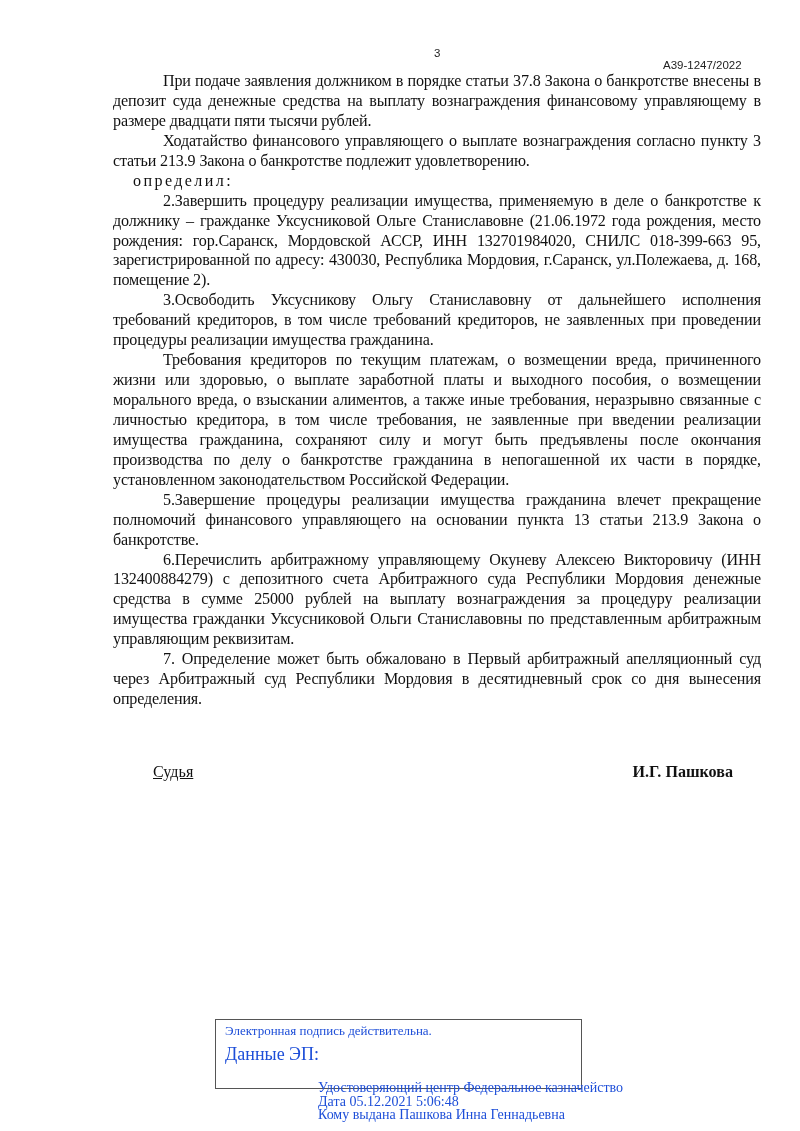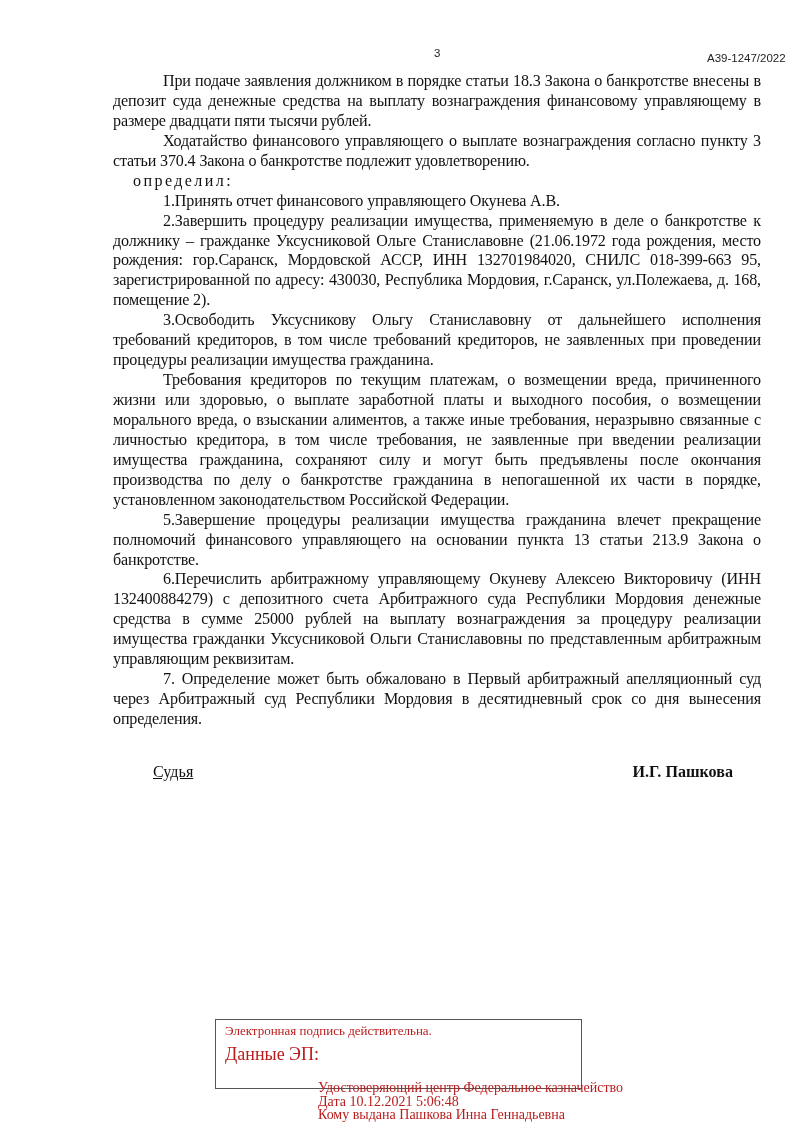--- a/index.html
+++ b/index.html
@@ -25,22 +25,21 @@
     color: #222;
   }
   .page-number {
     position: absolute;
     left: 434px;
     top: 0;
   }
   .case-number {
     position: absolute;
     left: 663px;
-    top: 5px;
-    margin-left: 44px;
+    top: 12px;
   }
   .body-text {
     position: absolute;
     top: 71px;
     left: 113px;
     width: 648px;
     font-family: "Liberation Serif", serif;
     font-size: 16.1px;
     line-height: 19.93px;
     text-align: justify;
@@ -79,21 +78,21 @@
   }
   .esign-box {
     position: absolute;
     left: 215px;
     top: 1019px;
     width: 367px;
     height: 70px;
     border: 1.5px solid #555;
     box-sizing: border-box;
     font-family: "Liberation Serif", serif;
-    color: #b91c1c;
+    color: #1d4ed8;
     padding-left: 40px;
   }
   .esign-title {
     position: absolute;
     left: 9px;
     top: 3px;
     font-size: 13px;
   }
   .esign-label {
     position: absolute;
@@ -115,38 +114,37 @@
 </style>
 </head>
 <body>
 
 <div class="page-header">
   <span class="page-number">3</span>
   <span class="case-number">А39-1247/2022</span>
 </div>
 
 <div class="body-text">
-  <p>При подаче заявления должником в порядке статьи 18.3 Закона о банкротстве внесены в депозит суда денежные средства на выплату вознаграждения финансовому управляющему в размере двадцати пяти тысячи рублей.</p>
-  <p>Ходатайство финансового управляющего о выплате вознаграждения согласно пункту 3 статьи 370.4 Закона о банкротстве подлежит удовлетворению.</p>
+  <p>При подаче заявления должником в порядке статьи 37.8 Закона о банкротстве внесены в депозит суда денежные средства на выплату вознаграждения финансовому управляющему в размере двадцати пяти тысячи рублей.</p>
+  <p>Ходатайство финансового управляющего о выплате вознаграждения согласно пункту 3 статьи 213.9 Закона о банкротстве подлежит удовлетворению.</p>
   <p class="centered">определил:</p>
-  <p>1.Принять отчет финансового управляющего Окунева А.В.</p>
   <p>2.Завершить процедуру реализации имущества, применяемую  в деле о банкротстве  к должнику – гражданке Уксусниковой Ольге Станиславовне (21.06.1972 года рождения, место рождения: гор.Саранск, Мордовской АССР, ИНН 132701984020, СНИЛС 018-399-663 95, зарегистрированной по адресу: 430030, Республика Мордовия, г.Саранск, ул.Полежаева, д. 168, помещение 2).</p>
   <p>3.Освободить Уксусникову Ольгу Станиславовну от дальнейшего исполнения требований кредиторов, в том числе требований кредиторов, не заявленных при проведении процедуры реализации имущества гражданина.</p>
   <p>Требования кредиторов по текущим платежам, о возмещении вреда, причиненного жизни или здоровью, о выплате заработной платы и выходного пособия, о возмещении морального вреда, о взыскании алиментов, а также иные требования, неразрывно связанные с личностью кредитора, в том числе требования, не заявленные при введении реализации имущества гражданина, сохраняют силу и могут быть предъявлены после окончания производства по делу о банкротстве гражданина в непогашенной их части в порядке, установленном законодательством Российской Федерации.</p>
   <p>5.Завершение процедуры реализации имущества гражданина влечет прекращение полномочий финансового управляющего на основании пункта 13 статьи 213.9 Закона о банкротстве.</p>
   <p>6.Перечислить арбитражному управляющему Окуневу Алексею Викторовичу (ИНН 132400884279) с депозитного счета Арбитражного суда Республики Мордовия денежные средства в сумме 25000 рублей на  выплату вознаграждения за процедуру реализации имущества гражданки Уксусниковой Ольги Станиславовны по представленным арбитражным управляющим реквизитам.</p>
   <p>7. Определение может быть обжаловано в Первый арбитражный апелляционный суд через Арбитражный суд Республики Мордовия в десятидневный срок со дня вынесения определения.</p>
 </div>
 
 <div class="signature-row">
   <span class="judge-label">Судья</span>
   <span class="judge-name">И.Г. Пашкова</span>
 </div>
 
 <div class="esign-box">
   <div class="esign-title">Электронная подпись действительна.</div>
   <div class="esign-label">Данные ЭП:</div>
   <div class="esign-details">
     <div>Удостоверяющий центр Федеральное казначейство</div>
-    <div>Дата 10.12.2021 5:06:48</div>
+    <div>Дата 05.12.2021 5:06:48</div>
     <div>Кому выдана Пашкова Инна Геннадьевна</div>
   </div>
 </div>
 
 </body></html>

